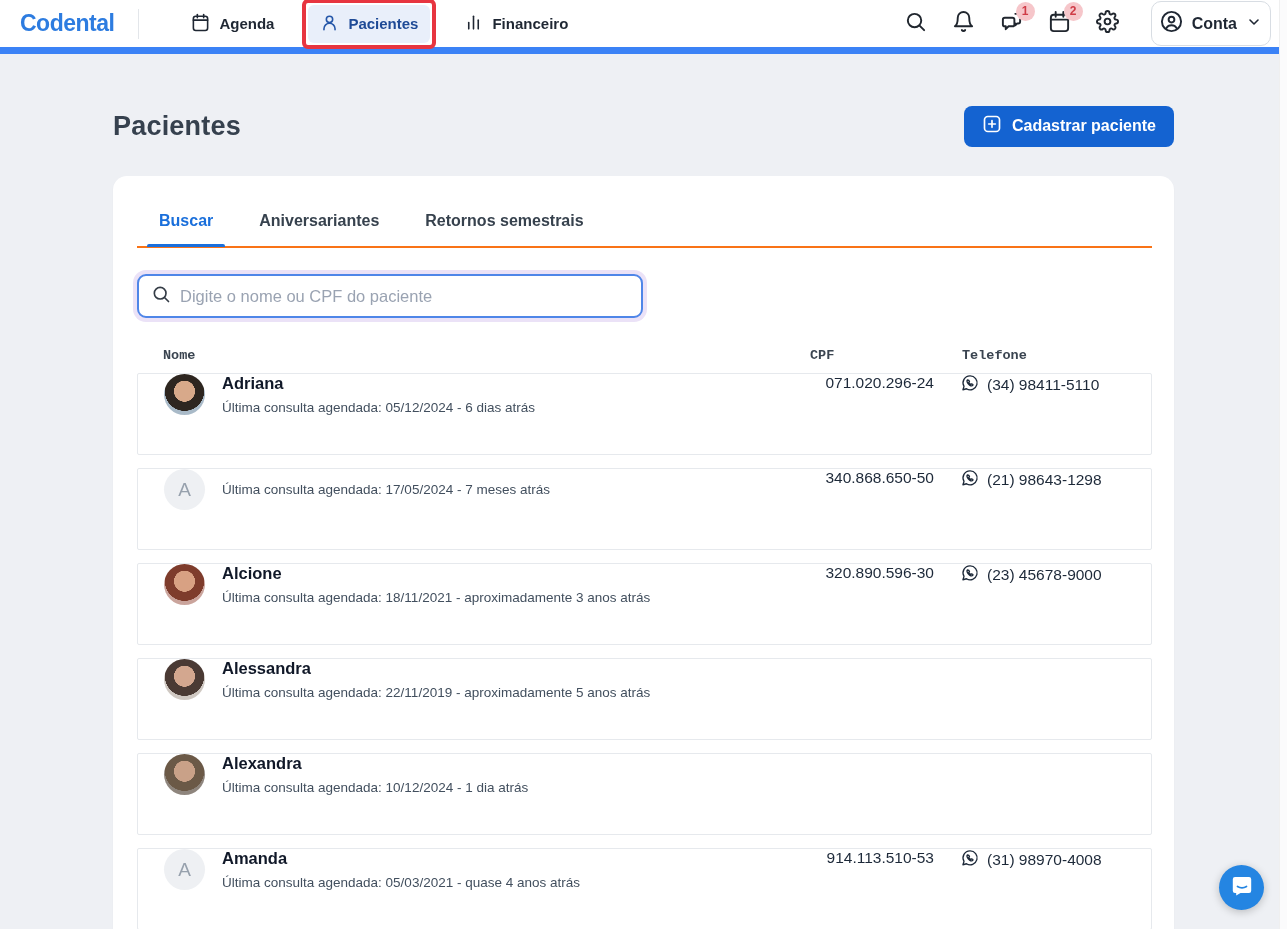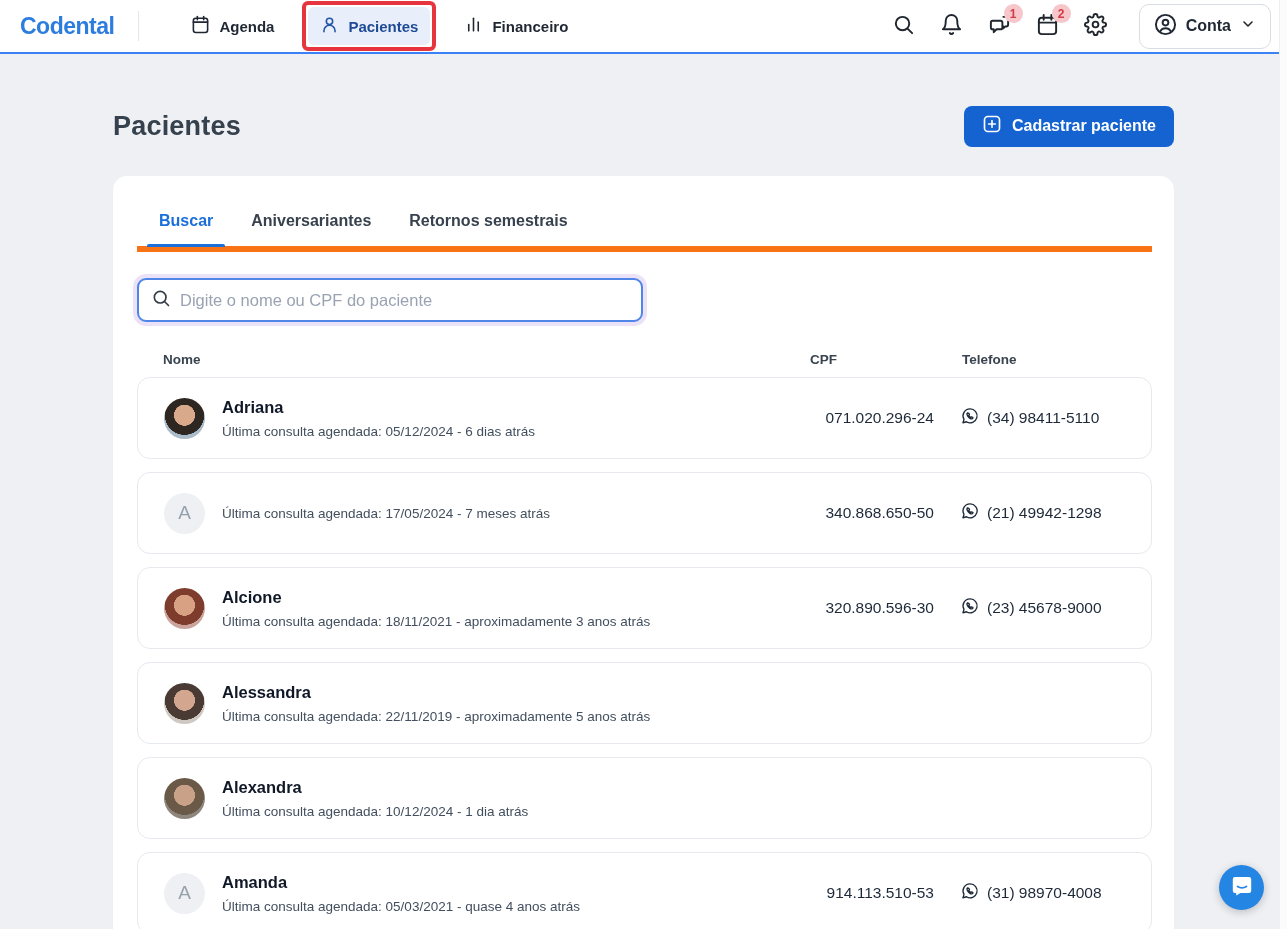--- a/index.html
+++ b/index.html
@@ -5,21 +5,21 @@
   * { margin:0; padding:0; box-sizing:border-box; }
   html,body { width:1287px; height:929px; overflow:hidden; }
   body {
     font-family:"Liberation Sans", sans-serif;
     background:#eef0f4;
     position:relative;
     color:#1d2939;
   }
   
   .header {
-    height:54px; background:#ffffff; border-bottom:2px solid #3b82f6;
+    height:54px; background:#ffffff; border-bottom:7px solid #3b82f6;
     display:flex; align-items:center; padding:0 16px 0 20px; position:relative; z-index:5;
   }
   .logo {
     font-size:23px; font-weight:700; color:#2d7ce0; letter-spacing:-0.5px; margin-right:24px;
   }
   .header-divider { width:1px; height:30px; background:#e3e6ea; margin-right:40px; }
   .nav { display:flex; align-items:center; gap:14px; }
   .nav-item {
     display:flex; align-items:center; gap:9px; padding:8px 12px; border-radius:6px;
     font-size:15px; font-weight:600; color:#1f2733; cursor:pointer; white-space:nowrap;
@@ -36,42 +36,42 @@
     position:relative; cursor:pointer; border-radius:6px;
   }
   .icon-btn svg { stroke:#20262e; }
   .badge {
     position:absolute; top:-5px; right:-6px; min-width:19px; height:19px; border-radius:50%;
     background:#f6c6ca; color:#cf3b46; font-size:12px; font-weight:700;
     display:flex; align-items:center; justify-content:center; padding:0 2px;
   }
   .account-btn {
     display:flex; align-items:center; gap:9px; border:1px solid #d8dde3; border-radius:10px;
-    padding:8px 14px; background:#fff; cursor:pointer; font-size:16px; font-weight:600; color:#1f2733;
+    padding:8px 8px; background:#fff; cursor:pointer; font-size:16px; font-weight:600; color:#1f2733;
     margin-left:12px;
   }
   .account-btn svg { stroke:#1f2733; }
 
   
   .page { padding:0 113px; }
   .page-head { display:flex; align-items:center; justify-content:space-between; margin-top:50px; height:44px; }
   .page-title { font-size:27px; font-weight:600; color:#36414e; letter-spacing:0.2px; }
   .primary-btn {
     display:flex; align-items:center; gap:10px; background:#1463d1; color:#fff;
     border:none; border-radius:8px; height:41px; padding:0 18px; font-size:16px; font-weight:600;
     font-family:"Liberation Sans", sans-serif; cursor:pointer;
   }
   .primary-btn svg { stroke:#ffffff; }
 
   
   .panel {
     background:#ffffff; border-radius:14px; margin-top:28px; padding:22px 22px 30px 24px;
     min-height:740px; box-shadow:0 1px 2px rgba(16,24,40,0.04);
   }
-  .tabs { display:flex; gap:0; border-bottom:6px solid #f97316; padding:0 10px; }
+  .tabs { display:flex; gap:8px; border-bottom:2px solid #f97316; padding:0 10px; }
   .tab {
     padding:14px 12px 16px 12px; font-size:16px; font-weight:600; color:#37424e;
     cursor:pointer; position:relative; white-space:nowrap; margin-right:14px;
   }
   .tab.active { color:#1a6fdb; }
   .tab.active::after {
     content:""; position:absolute; left:0; right:0; bottom:-1px; height:3px;
     background:#1a6fdb; border-radius:2px 2px 0 0;
   }
 
@@ -84,29 +84,29 @@
   .search-box input {
     border:none; outline:none; flex:1; font-size:16.5px; font-family:"Liberation Sans", sans-serif;
     color:#1d2939; background:transparent;
   }
   .search-box input::placeholder { color:#9aa3b2; }
   .search-box svg { stroke:#343c46; flex:none; }
 
   
   .thead {
     display:flex; padding:0 27px 0 26px; margin-top:30px; margin-bottom:10px;
-    font-size:13.5px; font-weight:600; color:#3a4450;
+    font-size:13.5px; font-weight:600; color:#3a4450;font-family:Liberation Mono, monospace;
   }
   .th-name { flex:1; }
   .th-cpf { width:125px; }
   .th-phone { width:163px; margin-left:27px; }
 
   .row {
-    display:flex; align-items:center; background:#fff; border:1px solid #e6e9ed;
-    border-radius:13px; height:82px; padding:0 27px 0 26px; margin-bottom:13px; cursor:pointer;
+    display:flex; align-items:flex-start; background:#fff; border:1px solid #e6e9ed;
+    border-radius:2px; height:82px; padding:0 27px 0 26px; margin-bottom:13px; cursor:pointer;
   }
   .row-main { flex:1; display:flex; align-items:center; gap:17px; min-width:0; }
   .avatar {
     width:41px; height:41px; border-radius:50%; flex:none;
     display:flex; align-items:center; justify-content:center;
   }
   .avatar.initial { background:#eef0f3; color:#97a1ad; font-size:19px; font-weight:500; }
   .row-text { display:flex; flex-direction:column; gap:7px; }
   .row-name { font-size:16.5px; font-weight:600; color:#101828; }
   .row-sub { font-size:13.5px; color:#424f5e; }
@@ -305,21 +305,21 @@
           </div>
         </div>
         <div class="cell-cpf">340.868.650-50</div>
         <div class="cell-phone">
           <span>
             <svg width="18" height="18" viewBox="0 0 24 24" fill="none" stroke-width="1.8" stroke-linecap="round" stroke-linejoin="round">
                 <path d="M12 2.5a9.3 9.3 0 0 0-8 14L2.6 21l4.7-1.3A9.3 9.3 0 1 0 12 2.5z"></path>
                 <path d="M8.7 7.8c-.6.6-1 1.5-.6 2.7.5 1.5 1.7 3.2 3.4 4.3 1.2.8 2.6 1.2 3.5.8.8-.4 1.1-1 .9-1.6l-1.7-.9-1.2.8c-1-.5-2.1-1.6-2.6-2.6l.9-1.1-.9-1.8c-.5-.3-1.2-.1-1.7.4z"></path>
               </svg>
           </span>
-          <span>(21) 49942-1298</span>
+          <span>(21) 98643-1298</span>
         </div>
       </div>
 
       <div class="row">
         <div class="row-main">
           <div class="avatar" style="background: radial-gradient(circle at 50% 42%, rgb(216, 161, 131) 0px, rgb(216, 161, 131) 33%, rgb(126, 60, 44) 34%, rgb(126, 60, 44) 62%, rgb(202, 164, 156) 63%);"></div>
           <div class="row-text">
             <div class="row-name">Alcione</div>
             <div class="row-sub">Última consulta agendada: 18/11/2021 - aproximadamente 3 anos atrás</div>
           </div>

